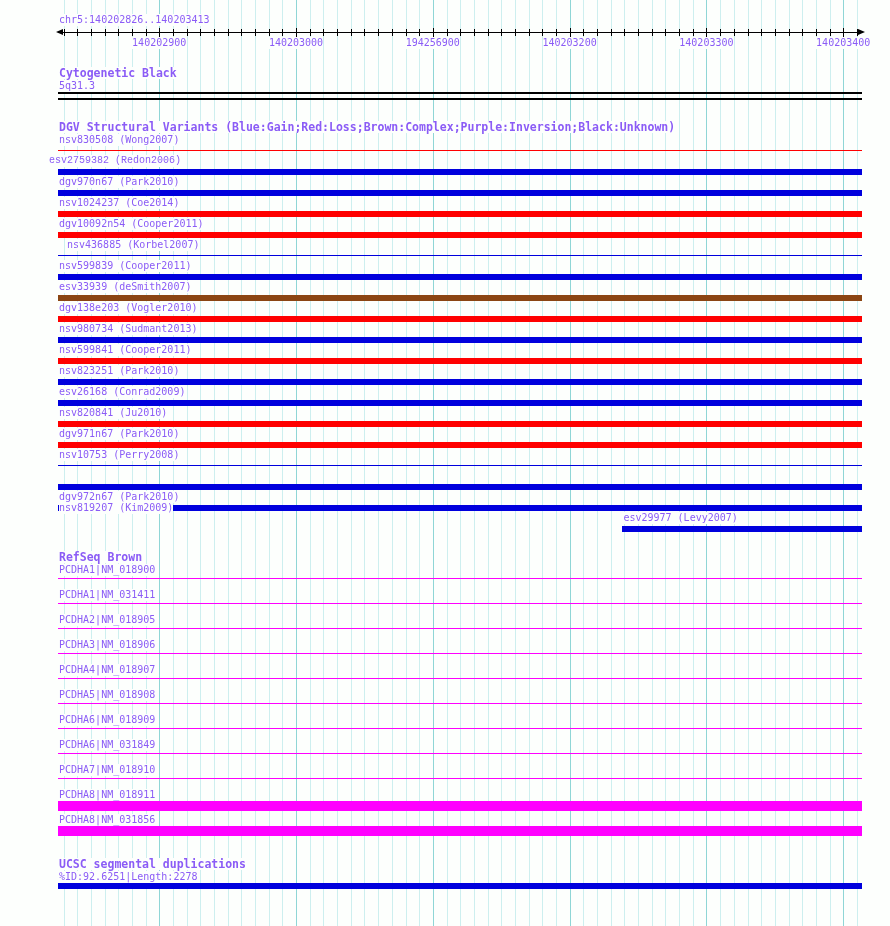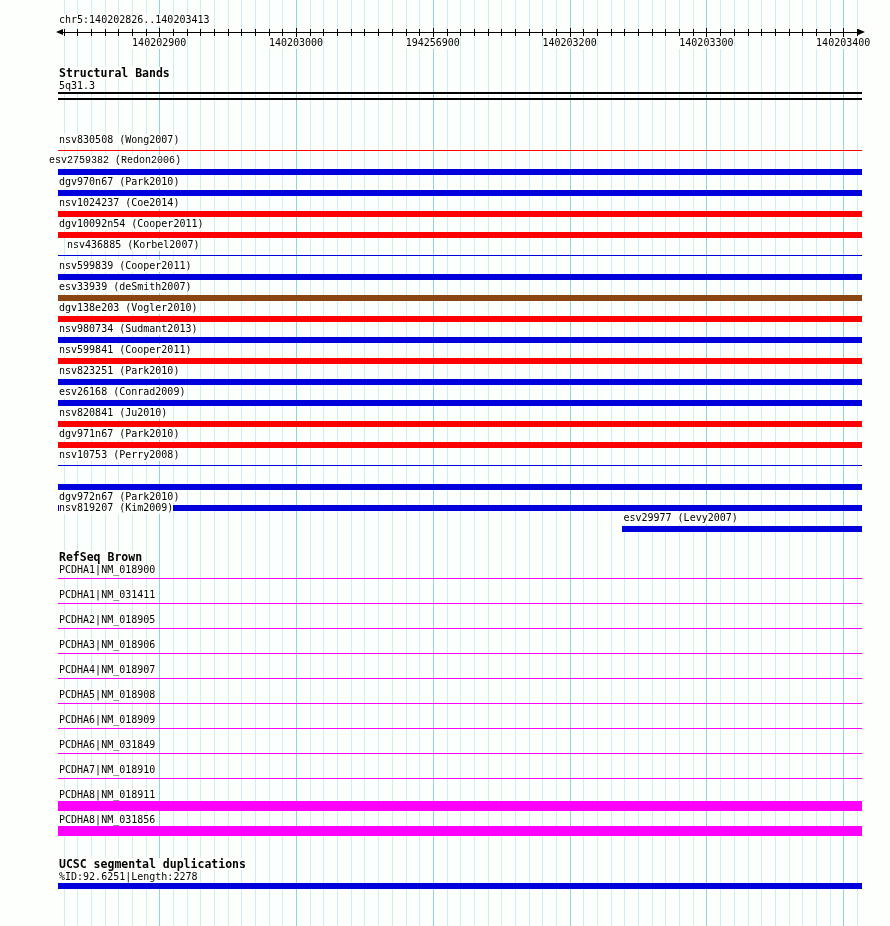--- a/index.html
+++ b/index.html
@@ -1,18 +1,18 @@
 <!DOCTYPE html>
 <html><head>
 <meta charset="utf-8">
 <style>
   html,body{margin:0;padding:0;background:#ffffff;}
   #stage{
     position:relative;width:890px;height:926px;overflow:hidden;
-    background:#fdfffd;color:#000000;
+    background:#fdfffd;color:#8b5cf6;
     font-family:"DejaVu Sans Mono","Liberation Mono",monospace;
   }
   .gridline{position:absolute;top:0;bottom:0;width:1px;z-index:0;}
   .txt{position:absolute;z-index:3;background:#fdfffd;white-space:pre;line-height:12px;}
   .lbl{font-size:10px;}
   .hdr{font-size:11.5px;font-weight:bold;}
   .bar{position:absolute;z-index:2;}
   
   #ruler-line{position:absolute;left:58px;top:32px;width:803px;height:1px;background:#000;z-index:2;}
   .tick{position:absolute;width:1px;background:#000;z-index:2;}
@@ -160,24 +160,25 @@
     <div id="ruler-labels">
         <div class="tick-label" style="left: 159.2px;">140202900</div>
         <div class="tick-label" style="left: 296px;">140203000</div>
         <div class="tick-label" style="left: 432.8px;">194256900</div>
         <div class="tick-label" style="left: 569.6px;">140203200</div>
         <div class="tick-label" style="left: 706.4px;">140203300</div>
         <div class="tick-label" style="left: 843.2px;">140203400</div>
       </div>
   </div>
 
-  <div class="txt hdr" style="left:59px;top:67px;">Structural Bands</div>
+  <div class="txt hdr" style="left:59px;top:67px;">Cytogenetic Black</div>
   <div class="txt lbl" style="left:59px;top:80px;">5q31.3</div>
   <div id="band-box"></div>
 
+  <div class="txt hdr" style="left:59px;top:121px;">DGV Structural Variants (Blue:Gain;Red:Loss;Brown:Complex;Purple:Inversion;Black:Unknown)</div>
   <div id="variants">
       <div class="txt lbl" style="left: 59px; top: 134px;">nsv830508 (Wong2007)</div>
       <div class="bar" style="left: 58px; width: 804px; top: 150px; height: 1px; background: rgb(255, 0, 0);"></div>
       <div class="txt lbl" style="left: 49px; top: 155px; font-family: Liberation Mono, monospace;">esv2759382 (Redon2006)</div>
       <div class="bar" style="left: 58px; width: 804px; top: 169px; height: 6px; background: rgb(0, 0, 221);"></div>
       <div class="txt lbl" style="left: 59px; top: 176px;">dgv970n67 (Park2010)</div>
       <div class="bar" style="left: 58px; width: 804px; top: 190px; height: 6px; background: rgb(0, 0, 221);"></div>
       <div class="txt lbl" style="left: 59px; top: 197px;">nsv1024237 (Coe2014)</div>
       <div class="bar" style="left: 58px; width: 804px; top: 211px; height: 6px; background: rgb(255, 0, 0);"></div>
       <div class="txt lbl" style="left: 59px; top: 218px;">dgv10092n54 (Cooper2011)</div>

